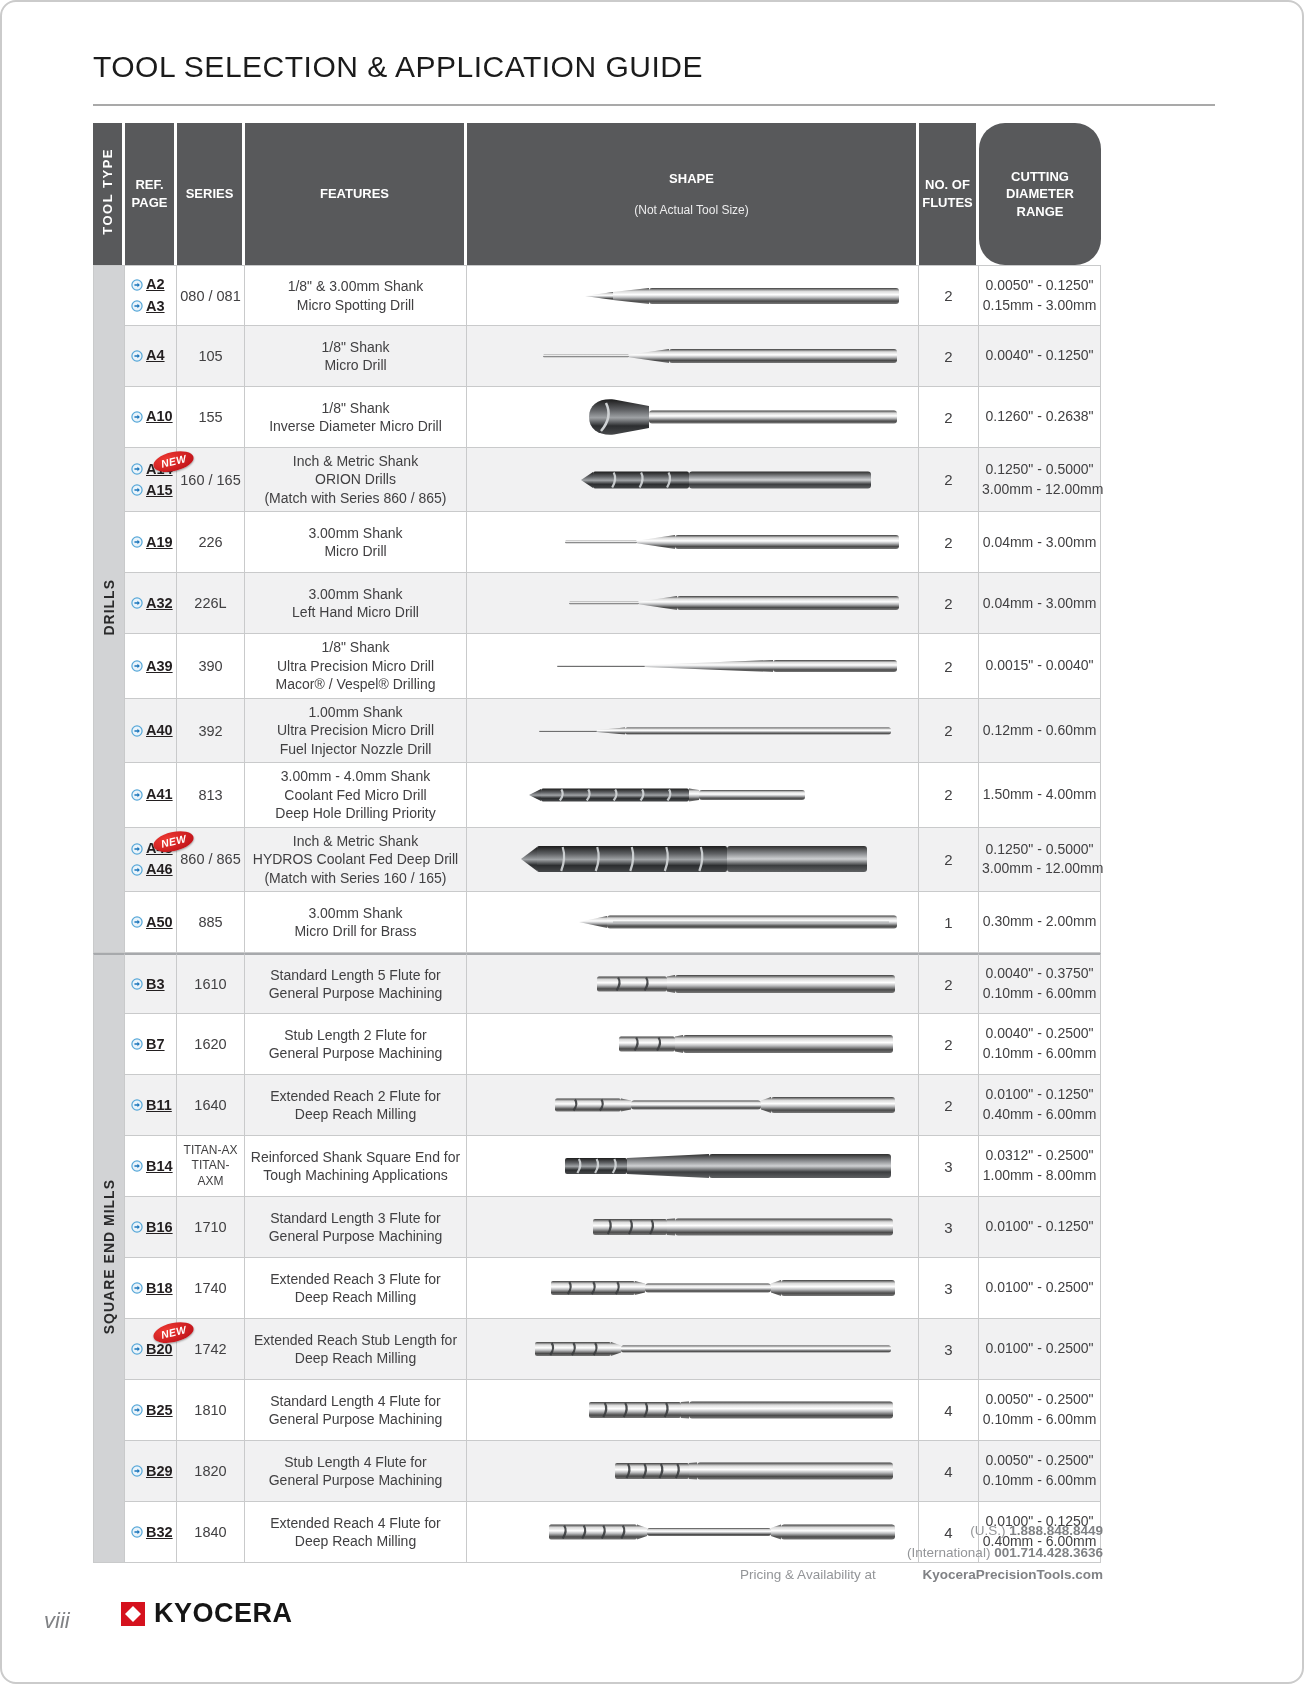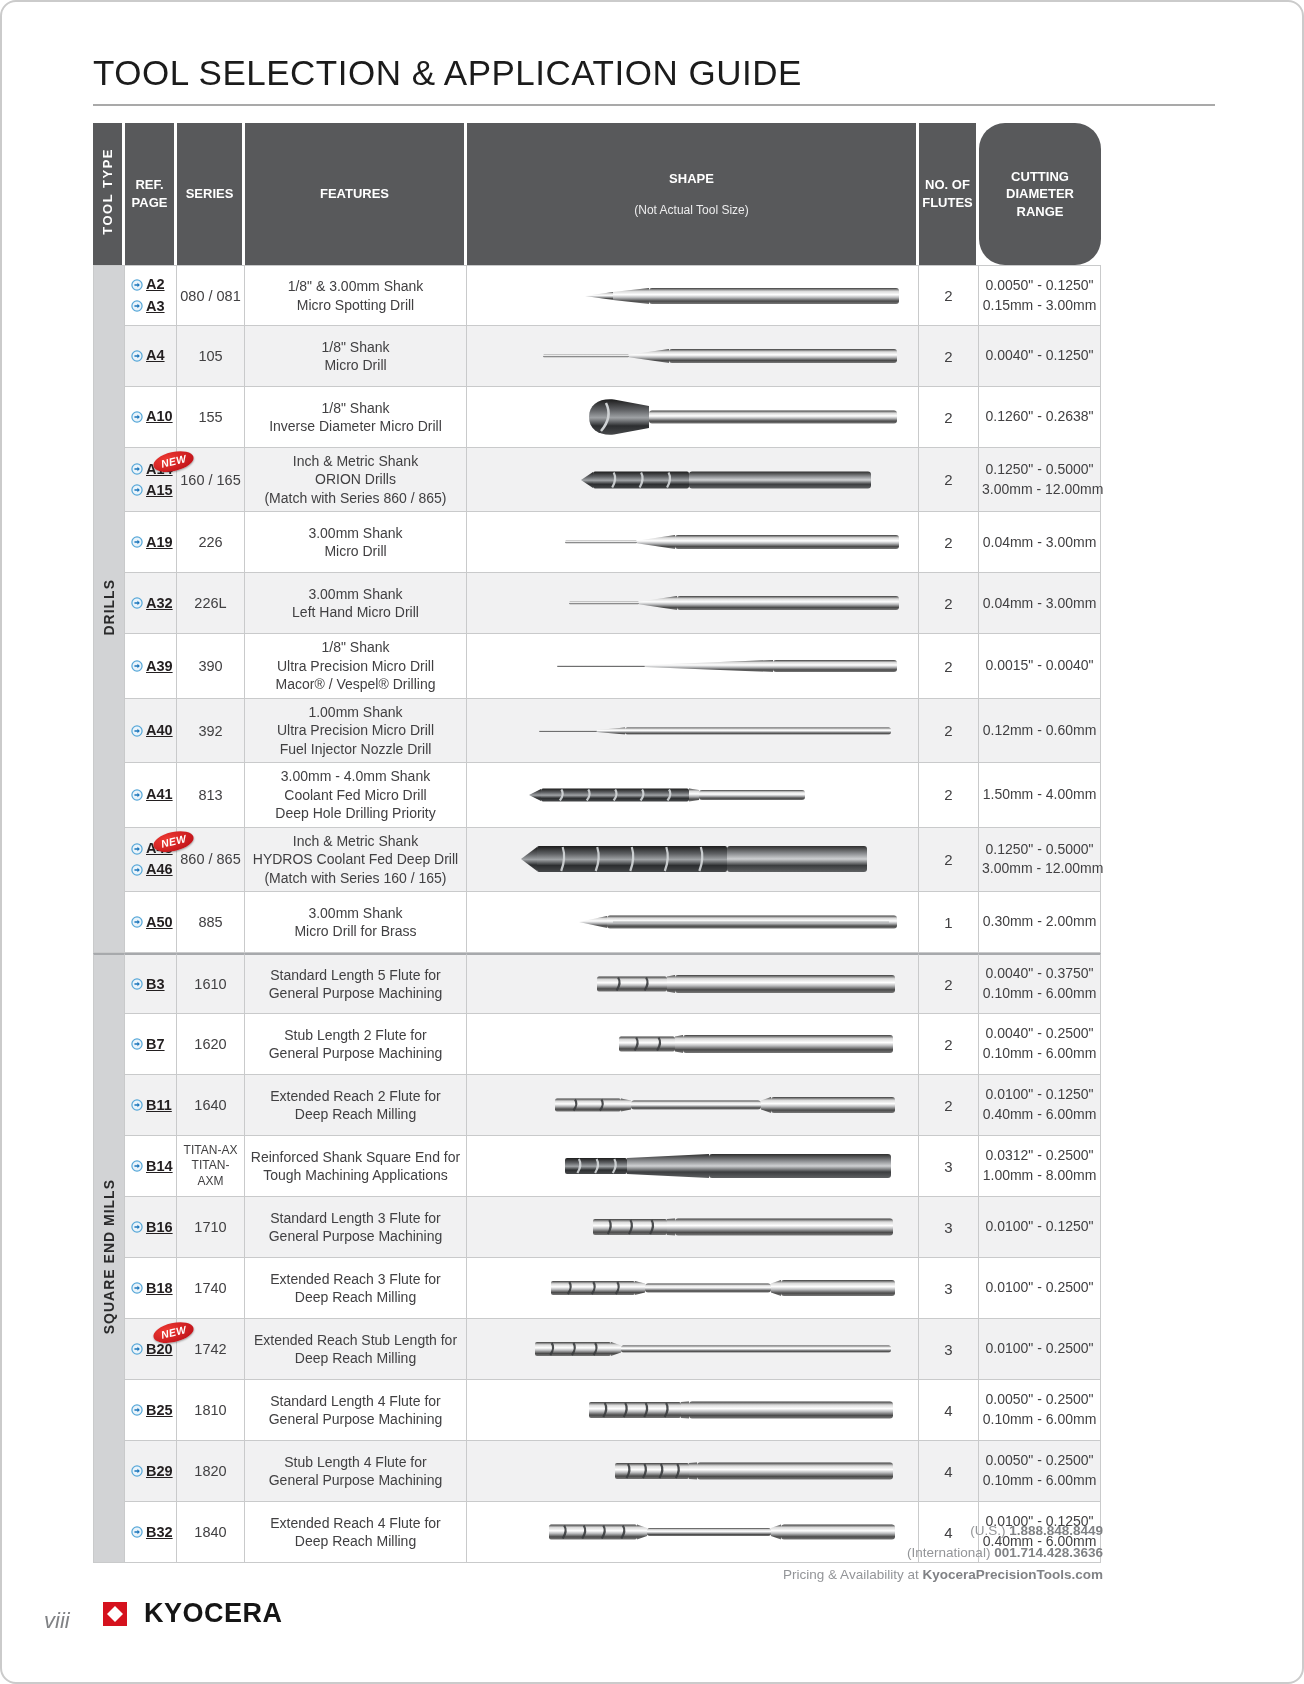--- a/index.html
+++ b/index.html
@@ -1,21 +1,21 @@
 <!DOCTYPE html>
 <html><head>
 <meta charset="utf-8">
 <style>
   html,body{margin:0;padding:0;}
   body{
     width:1304px;height:1684px;position:relative;background:#ffffff;
     font-family:"Liberation Sans",sans-serif;overflow:hidden;color:#414042;
   }
   .frame{position:absolute;inset:0;border:2px solid #cbcbcb;border-radius:16px;pointer-events:none;z-index:50;}
-  .title{position:absolute;left:93px;top:30px;font-size:35px;letter-spacing:.5px;color:#1b1b1b;font-weight:400;white-space:nowrap;}
+  .title{position:absolute;left:93px;top:30px;font-size:30px;letter-spacing:.5px;color:#1b1b1b;font-weight:400;white-space:nowrap;}
   .rule{position:absolute;left:93px;top:104px;width:1122px;height:0;border-top:2px solid #a9a9a9;}
 
   table.tbl{position:absolute;left:93px;top:123px;width:1008px;border-collapse:separate;border-spacing:0;table-layout:fixed;}
   col.c-type{width:32px;} col.c-ref{width:52px;} col.c-series{width:68px;}
   col.c-feat{width:222px;} col.c-shape{width:452px;} col.c-flutes{width:60px;} col.c-range{width:122px;}
 
   thead th{
     background:#58595b;color:#fff;font-size:13px;font-weight:bold;height:142px;
     vertical-align:middle;text-align:center;border-right:3px solid #fff;padding:0 2px;line-height:1.35;
   }
@@ -49,25 +49,25 @@
     padding:3px 8px 4px;border-radius:50%;letter-spacing:.3px;box-shadow:0 1px 2px rgba(0,0,0,.35);
   }
   td.features-cell .feat-line{line-height:1.32;white-space:nowrap;}
   td.shape-cell{padding:2px 0;}
   td.shape-cell svg{display:block;margin:0 auto;}
   td.flutes-cell{font-size:15px;}
   td.range-cell{font-size:14px;}
   td.range-cell .range-line{line-height:1.4;white-space:nowrap;}
 
   .pagenum{position:absolute;left:44px;top:1608px;font-size:22px;font-style:italic;color:#808285;}
-  .brand{position:absolute;left:101px;top:1598px;display:flex;align-items:center;gap:15px;}
+  .brand{position:absolute;left:119px;top:1598px;display:flex;align-items:center;gap:7px;}
   .logo-text{font-size:27px;font-weight:bold;color:#151515;letter-spacing:.5px;}
   .contact{position:absolute;right:201px;top:1520px;text-align:right;font-size:13.5px;color:#939598;line-height:1.62;}
   .contact b{color:#808285;}
-  .contact .site{cursor:pointer;}
+  .contact .site{cursor:pointer;margin-left:43px;}
 </style>
 </head>
 <body>
 
 <svg width="0" height="0" style="position:absolute" aria-hidden="true">
   <defs>
     <linearGradient id="mg" x1="0" y1="0" x2="0" y2="1">
       <stop offset="0" stop-color="#3c3c3c"></stop>
         <stop offset="0.2" stop-color="#d9d9d9"></stop>
       <stop offset="0.42" stop-color="#ffffff"></stop>

